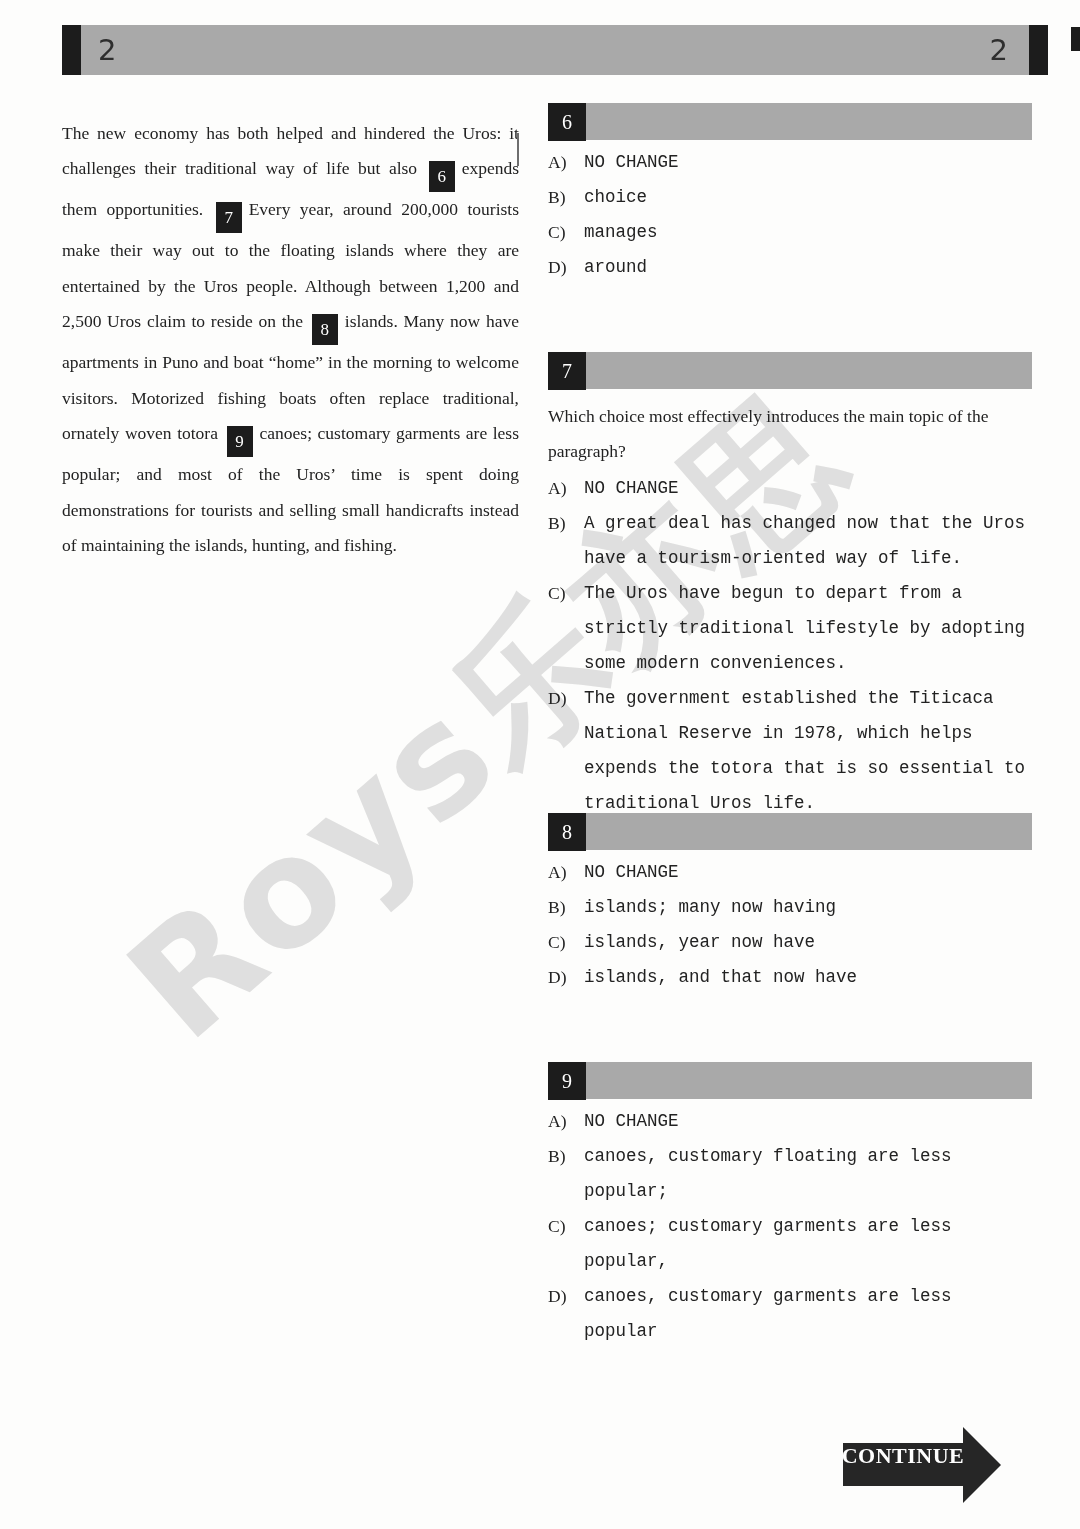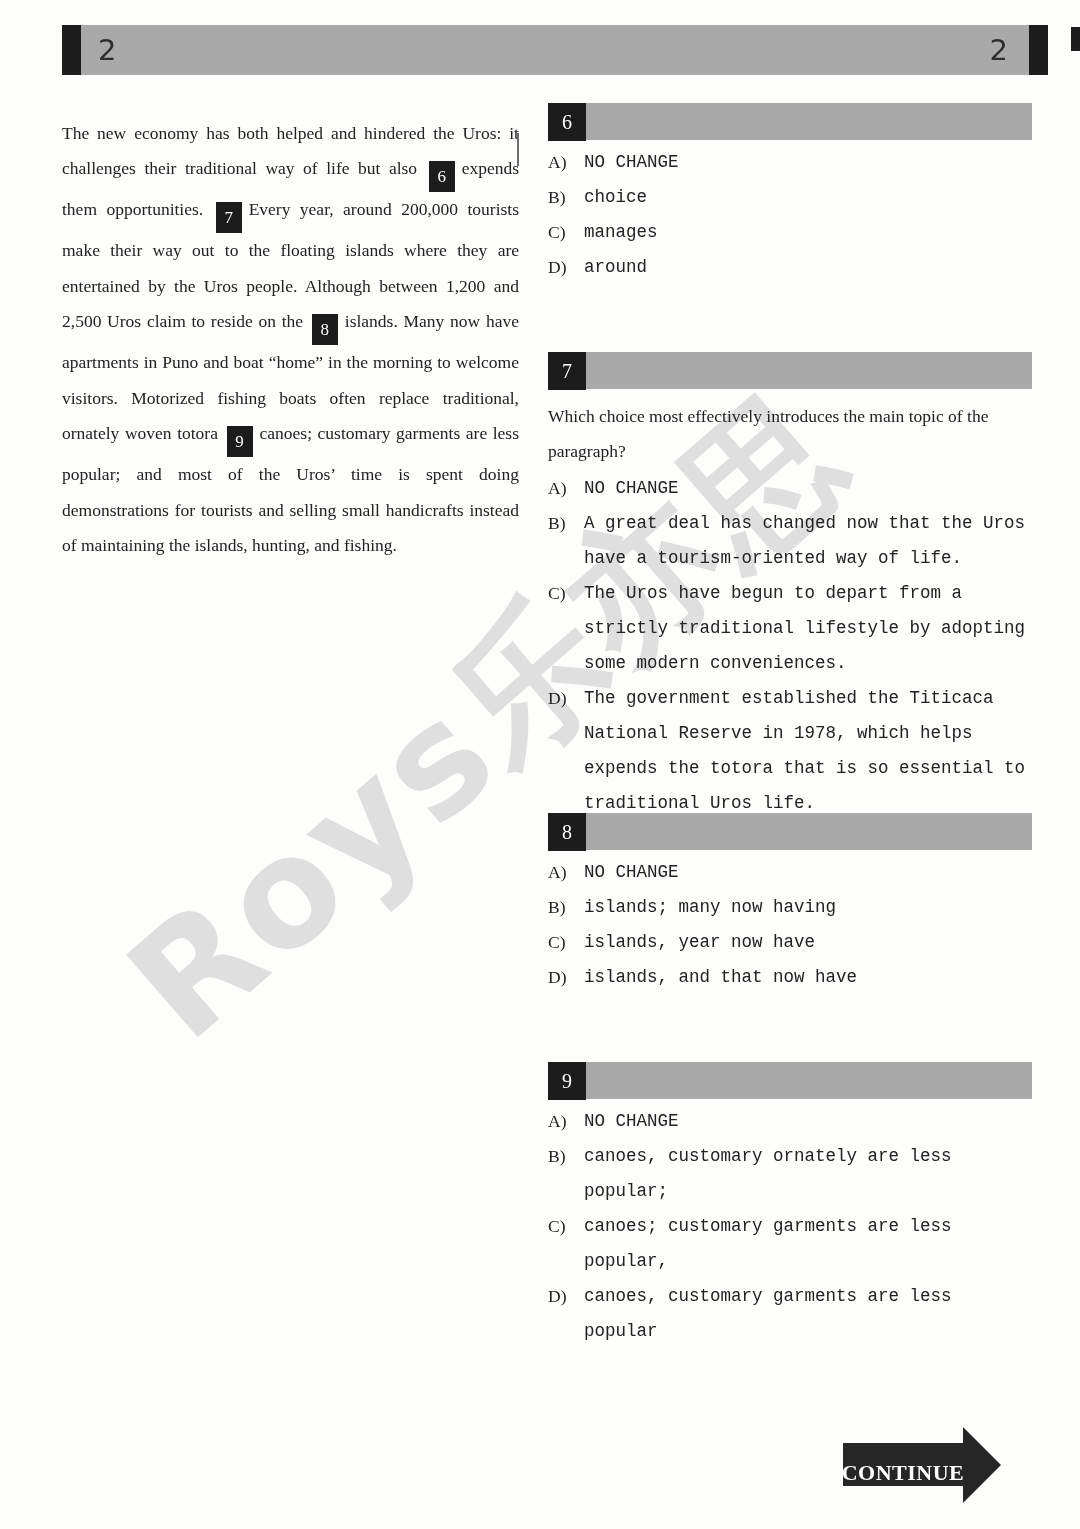--- a/index.html
+++ b/index.html
@@ -133,21 +133,21 @@
   .choice-text { flex: 1; font-family: Liberation Mono, monospace; }
 
   
   .continue {
     position: absolute;
     left: 843px; top: 1443px;
     width: 120px; height: 43px;
     background: #262626;
     color: #ffffff;
     display: flex;
-    align-items: flex-end;
+    align-items: flex-start;
     justify-content: center;
     font-size: 22px;
     font-weight: bold;
     letter-spacing: 0.5px;
     z-index: 1;
     cursor: pointer;
   }
   .continue-arrow {
     position: absolute;
     left: 120px; top: 50%;
@@ -255,21 +255,21 @@
       <div class="qheader">
         <span class="qnum">9</span>
       </div>
       <ol class="choices">
         <li class="choice">
           <span class="choice-label">A)</span>
           <span class="choice-text">NO CHANGE</span>
         </li>
         <li class="choice">
           <span class="choice-label">B)</span>
-          <span class="choice-text">canoes, customary ornately are less popular;</span>
+          <span class="choice-text">canoes, customary floating are less popular;</span>
         </li>
         <li class="choice">
           <span class="choice-label">C)</span>
           <span class="choice-text">canoes; customary garments are less popular,</span>
         </li>
         <li class="choice">
           <span class="choice-label">D)</span>
           <span class="choice-text">canoes, customary garments are less popular</span>
         </li>
       </ol>

